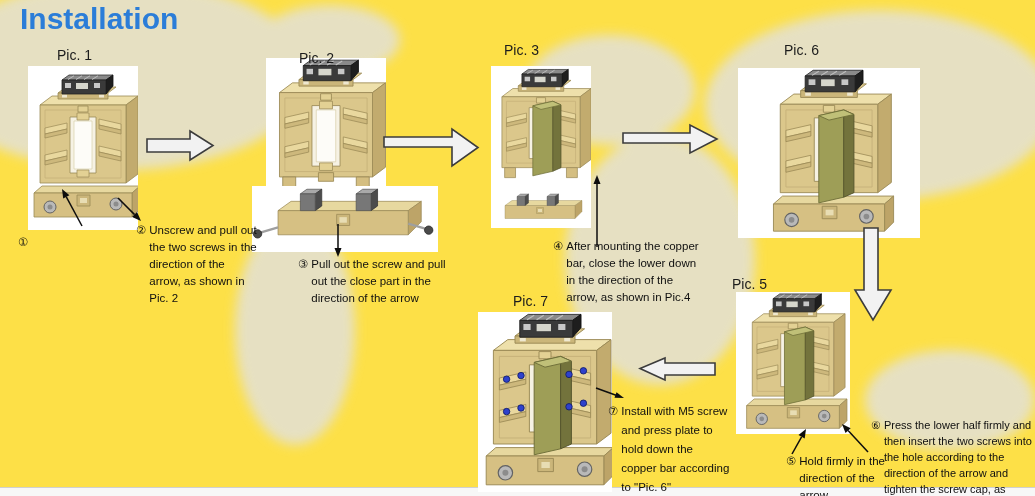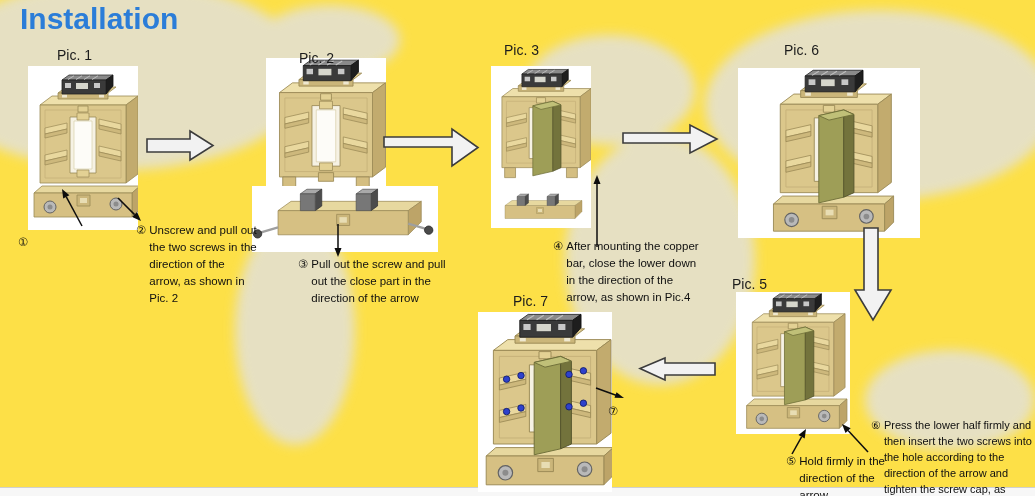--- a/index.html
+++ b/index.html
@@ -242,20 +242,21 @@
   <div class="step" style="left:786px;top:453px;width:115px">
     <span class="num">⑤</span>
     <span class="txt">Hold firmly in the direction of the arrow</span>
   </div>
   <div class="step s6" style="left:871px;top:417px;width:162px">
     <span class="num">⑥</span>
     <span class="txt">Press the lower half firmly and then insert the two screws into the hole according to the direction of the arrow and tighten the screw cap, as shown in Pic. 6</span>
   </div>
   <div class="step s7" style="left:608px;top:402px;width:122px">
     <span class="num">⑦</span>
+    <span class="txt">Install with M5 screw and press plate to hold down the copper bar according to "Pic. 6"</span>
   </div>
 
   <svg class="overlay" width="1035" height="496">
 
     <g fill="#f2f2f2" stroke="#3c3c3c" stroke-width="1.6" stroke-linejoin="miter">
       <polygon points="147,139 190,139 190,131 213,145.5 190,160 190,152 147,152"></polygon>
       <polygon points="384,137 452,137 452,129 478,147.5 452,166 452,147 384,147"></polygon>
       <polygon points="623,133 690,133 690,125 717,139 690,153 690,143 623,143"></polygon>
       <polygon points="864,228 878,228 878,290 891,290 873,320 855,290 864,290"></polygon>
       <polygon points="715,363 665,363 665,358 640,368.5 665,380 665,375 715,375"></polygon>

